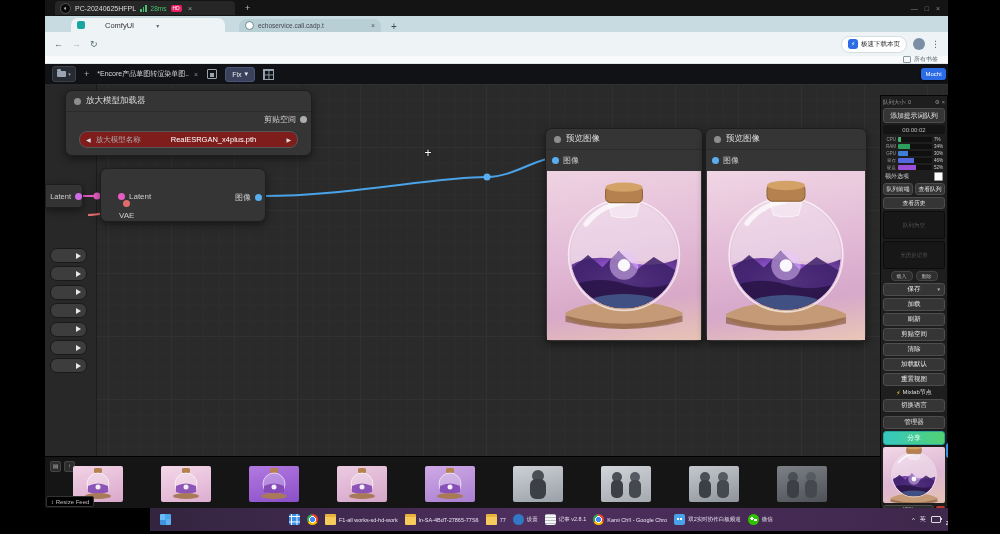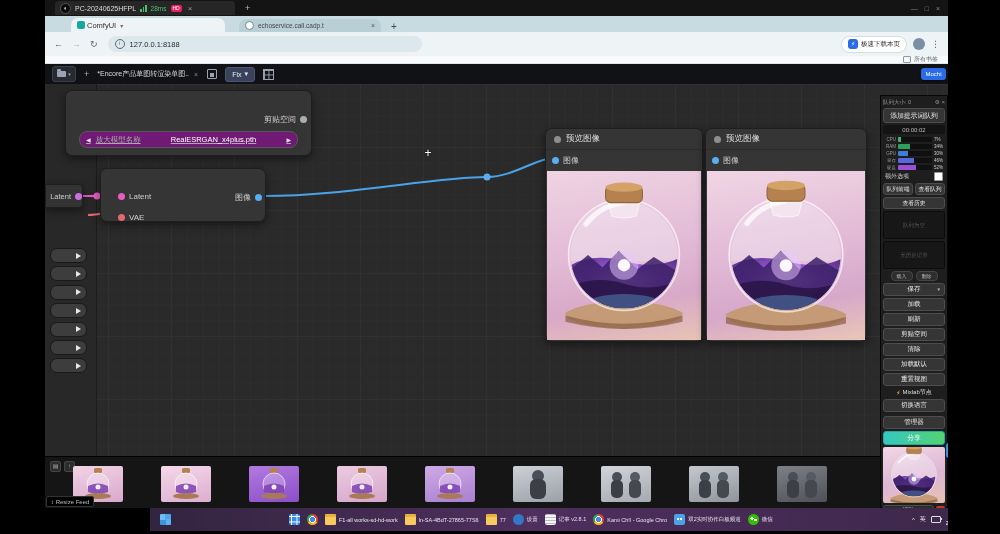--- a/index.html
+++ b/index.html
@@ -14,21 +14,21 @@
   .sigbars{display:flex;align-items:flex-end;gap:1px;height:7px;}
   .sigbars i{display:block;width:1.5px;background:#49c06d;}
   .lat{color:#49c06d;font-size:6.5px;}
   .hdbadge{background:#e91e63;color:#fff;font-size:5px;border-radius:2px;padding:0 2px;line-height:7px;}
   .rclose{color:#999;font-size:8px;margin-left:2px;}
   .rplus{color:#bbb;font-size:9px;margin-left:10px;}
   .rwin{margin-left:auto;margin-right:8px;display:flex;gap:7px;color:#888;font-size:7px;}
   
   .tabstrip{left:45px;top:16px;width:903px;height:16px;background:#c8dbe1;display:flex;align-items:flex-end;}
   .btab1{margin-left:26px;width:142px;height:14px;background:#eef3f5;border-radius:7px 7px 0 0;
-         display:flex;align-items:center;gap:2px;padding:0 6px;font-size:7.5px;color:#333;}
+         display:flex;align-items:center;gap:20px;padding:0 6px;font-size:7.5px;color:#333;}
   .fav1{width:8px;height:8px;border-radius:2px;background:#18a6a0;}
   .tabmenu{color:#667;font-size:6px;margin-left:2px;}
   .btab2{margin-left:14px;width:130px;height:13px;background:#b9cfd6;border-radius:7px 7px 0 0;
          display:flex;align-items:center;gap:4px;padding:0 6px;font-size:6.5px;color:#445;}
   .fav2{width:7px;height:7px;border-radius:50%;background:#fff;border:1.5px solid #6b8a94;}
   .btabx{margin-left:auto;color:#556;font-size:7px;}
   .bplus{color:#445;font-size:10px;margin-left:10px;}
   .toolbar{left:45px;top:32px;width:903px;height:24px;background:#eef3f5;display:flex;align-items:center;}
   .navic{color:#5a6b70;font-size:9px;margin-left:9px;}
   .navic.dis{color:#aeb9bc;}
@@ -71,22 +71,22 @@
       background-size:63px 63px,63px 63px,15.75px 15.75px,15.75px 15.75px;}
   .leftband{left:45px;top:84px;width:52px;height:372px;background:#282828;border-right:1px solid #1c1c1c;}
   .linksvg{left:45px;top:84px;width:903px;height:372px;pointer-events:none;z-index:3;}
   .node{position:absolute;background:#353535;border:1px solid #1e1e1e;border-radius:7px;
         box-shadow:0 3px 8px rgba(0,0,0,.45);z-index:4;}
   .ntitle{height:20px;display:flex;align-items:center;gap:5px;padding:0 8px;font-size:8.5px;color:#ddd;
           border-bottom:1px solid #2b2b2b;}
   .ndot{width:7px;height:7px;border-radius:50%;background:#8e8e8e;}
   .slot{position:absolute;font-size:8px;color:#ccc;display:flex;align-items:center;gap:4px;}
   .pdot{width:7px;height:7px;border-radius:50%;}
-  .widget{position:absolute;height:15px;background:#701a75;border:1px solid #575757;border-radius:8px;
-          display:flex;align-items:center;font-size:7.5px;color:#aaa;padding:0 6px;gap:5px;text-decoration:underline;}
+  .widget{position:absolute;height:15px;background:#7f1d1d;border:1px solid #575757;border-radius:8px;
+          display:flex;align-items:center;font-size:7.5px;color:#aaa;padding:0 6px;gap:5px;}
   .widget .wval{color:#fff;flex:1;text-align:center;}
   .warr{color:#ddd;font-size:6px;}
   .nimg{position:absolute;overflow:hidden;}
   .nimg svg{width:100%;height:100%;display:block;}
   .stub{position:absolute;left:50px;width:30px;height:13px;background:#3d3d3d;border:1px solid #191919;
         border-radius:7px;display:flex;align-items:center;justify-content:flex-end;padding-right:5px;z-index:4;}
   .stub i{width:0;height:0;border-left:5px solid #e8e8e8;border-top:3.5px solid transparent;border-bottom:3.5px solid transparent;display:block;}
   .cursor{left:422px;top:147px;width:12px;height:12px;z-index:9;color:#fff;font-size:12px;line-height:12px;text-align:center;text-shadow:0 0 2px #000;}
   
   .sb{left:880px;top:95px;width:68px;height:413px;background:#1e1e1e;border:1px solid #060606;z-index:6;
@@ -197,24 +197,20 @@
       <span>echoservice.call.cadp.t</span>
       <span class="btabx">×</span>
     </div>
     <span class="bplus">+</span>
   </div>
 
   <div class="abs toolbar">
     <span class="navic">←</span>
     <span class="navic dis">→</span>
     <span class="navic">↻</span>
-    <div class="addr">
-      <span class="ainfo">i</span>
-      <span>127.0.0.1:8188</span>
-    </div>
     <div class="tool-right">
       <div class="dlpill">
         <span class="dlic">⚡</span>
         <span>极速下载本页</span>
       </div>
       <span class="avatar"></span>
       <span class="kebab">⋮</span>
     </div>
   </div>
   <div class="abs bookbar">
@@ -248,20 +244,24 @@
 
   <svg class="abs linksvg" viewBox="0 0 903 372">
     <path d="M219,112 C300,112 390,93 442,93 C468,93 492,74 508,74" stroke="#4aa3e8" stroke-width="2" fill="none"></path>
     <circle cx="442" cy="93" r="3.5" fill="#58aef0"></circle>
     <path d="M32,112 L77,112" stroke="#e65cc3" stroke-width="2" fill="none"></path>
     <circle cx="52" cy="112" r="3.5" fill="#e65cc3"></circle>
     <path d="M43,131 C55,131 65,127 77,127" stroke="#e36a6a" stroke-width="2" fill="none"></path>
   </svg>
 
   <div class="node" style="left:65px;top:90px;width:245px;height:64px;">
+    <div class="ntitle">
+      <span class="ndot"></span>
+      <span>放大模型加载器</span>
+    </div>
     <div class="slot" style="right:14px;top:23px;">
       <span>剪贴空间</span>
       <span class="pdot" style="background:#a8b0b0;margin-right:-10px;"></span>
     </div>
     <div class="widget" style="left:13px;right:13px;top:40px;">
       <span class="warr">◀</span>
       <span>放大模型名称</span>
       <span class="wval">RealESRGAN_x4plus.pth</span>
       <span class="warr">▶</span>
     </div>
@@ -272,21 +272,21 @@
       <span>Latent</span>
       <span class="pdot" style="background:#cf6ce8;margin-right:-8px;"></span>
     </div>
   </div>
 
   <div class="node" style="left:100px;top:168px;width:164px;height:52px;">
     <div class="slot" style="left:18px;top:23px;">
       <span class="pdot" style="background:#e65cc3;margin-left:-1px;"></span>
       <span>Latent</span>
     </div>
-    <div class="slot" style="left:18px;top:44px;">
+    <div class="slot" style="left:18px;top:31px;flex-direction:column;">
       <span class="pdot" style="background:#e36a6a;margin-left:-1px;"></span>
       <span>VAE</span>
     </div>
     <div class="slot" style="right:10px;top:23px;">
       <span>图像</span>
       <span class="pdot" style="background:#58aef0;margin-right:-7px;"></span>
     </div>
   </div>
 
   <div class="node" style="left:545px;top:128px;width:156px;height:212px;">

